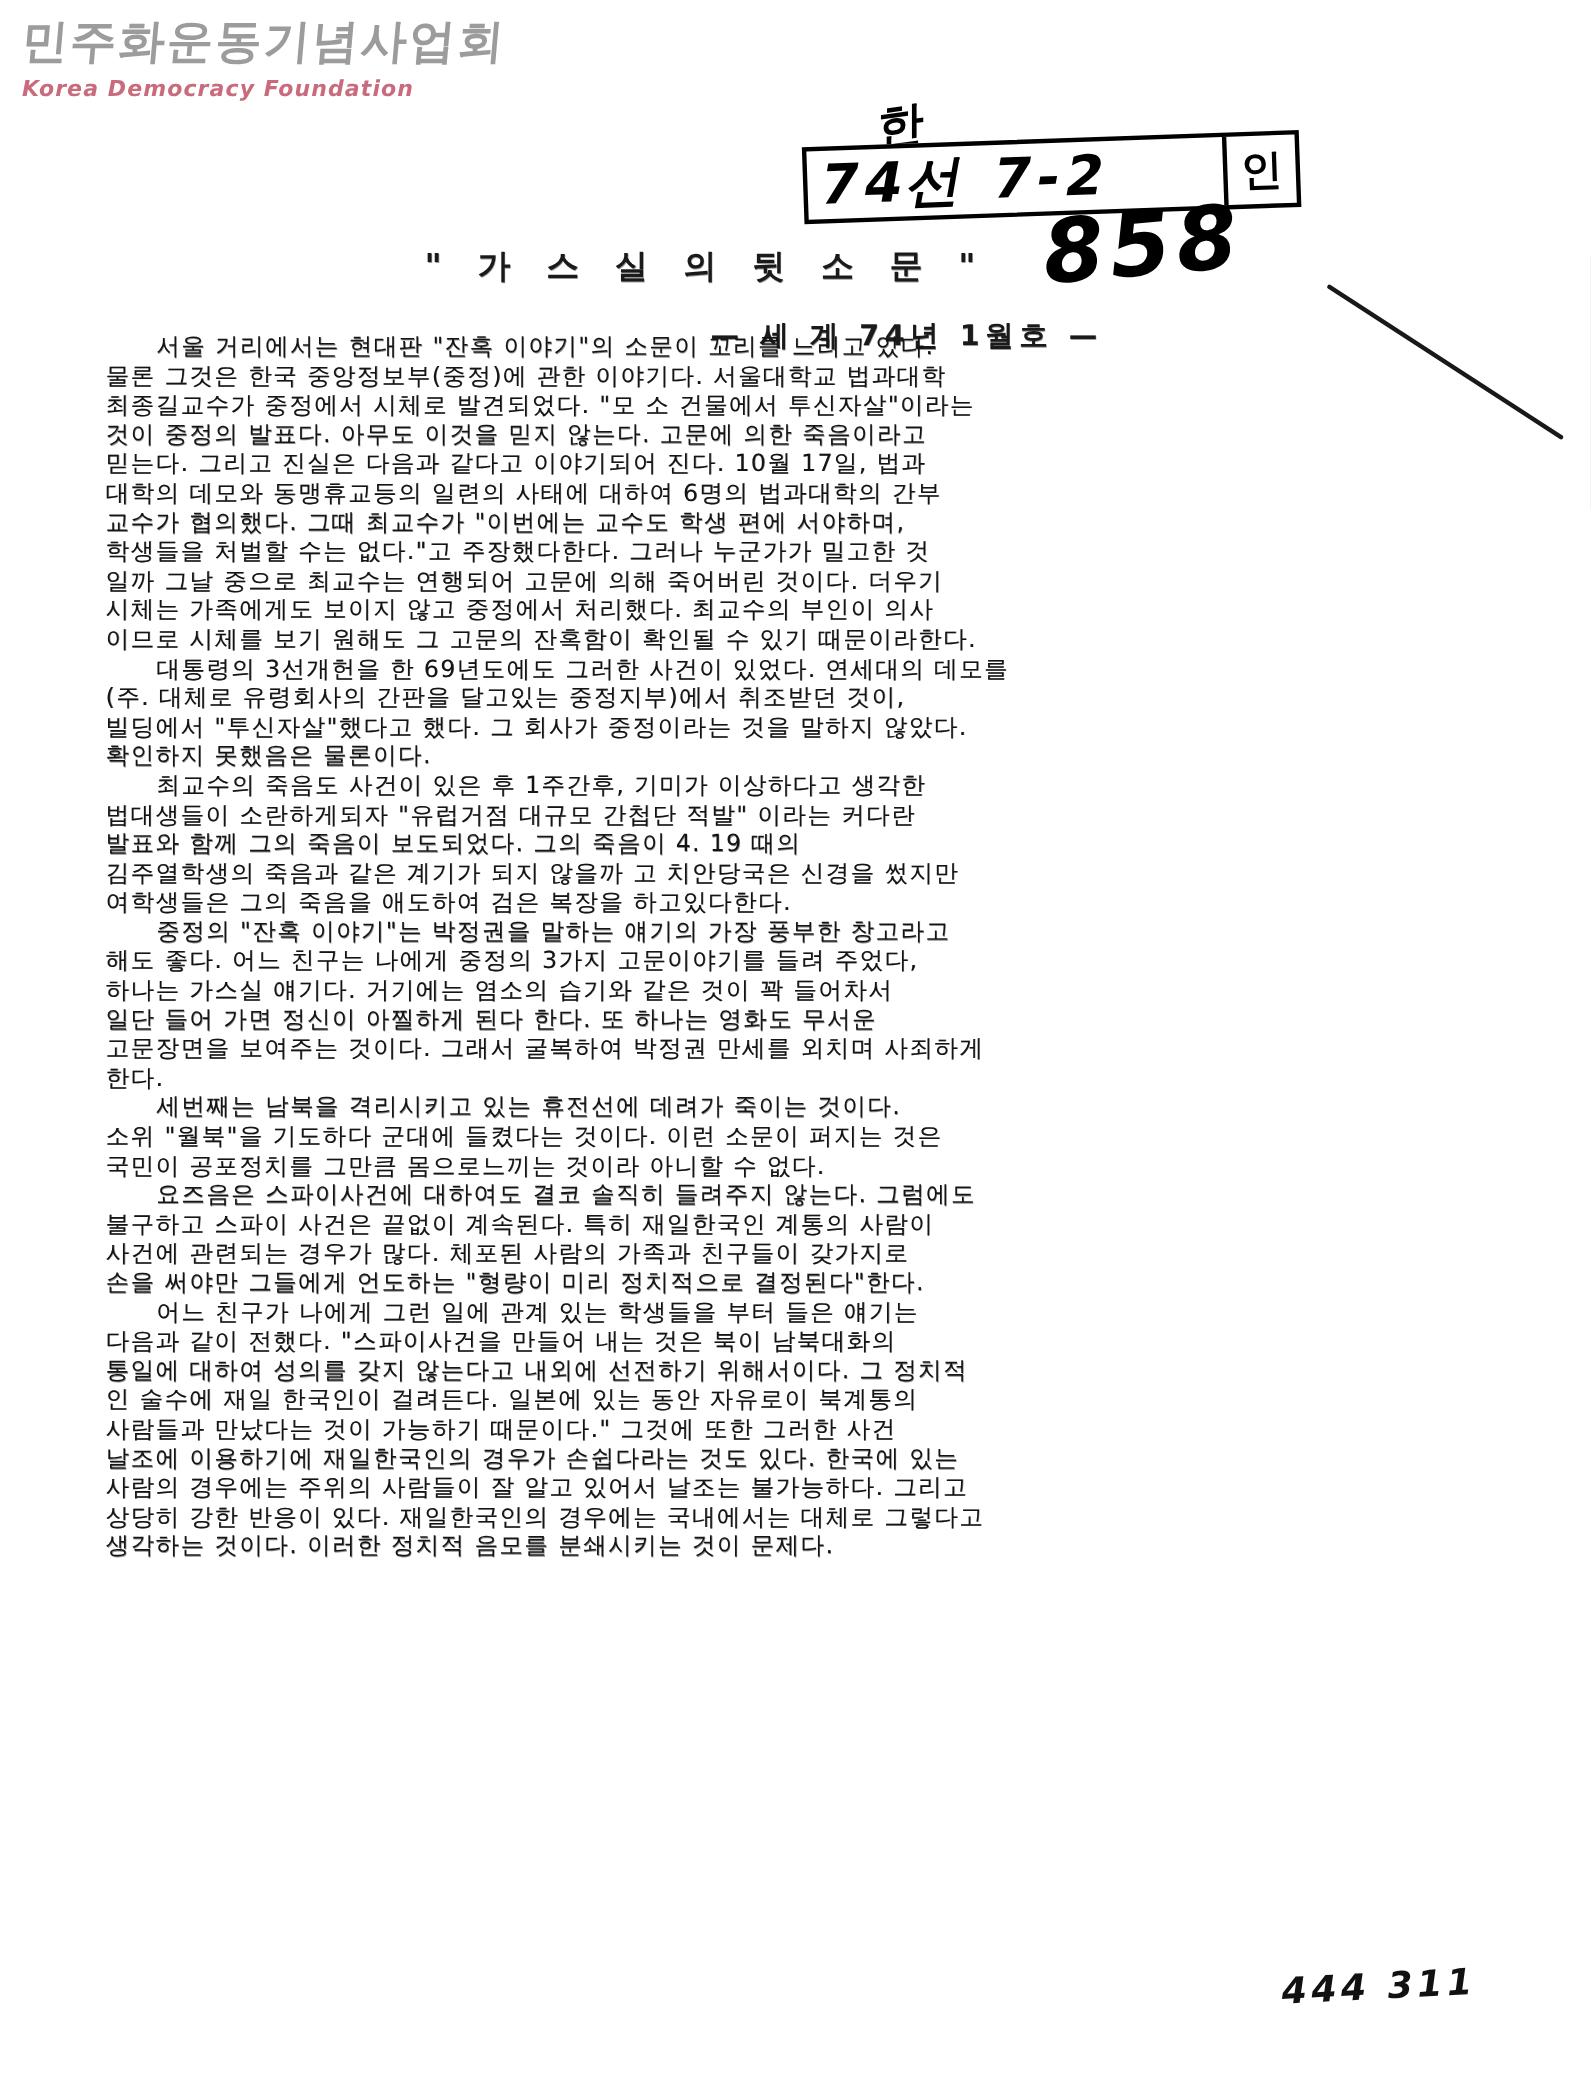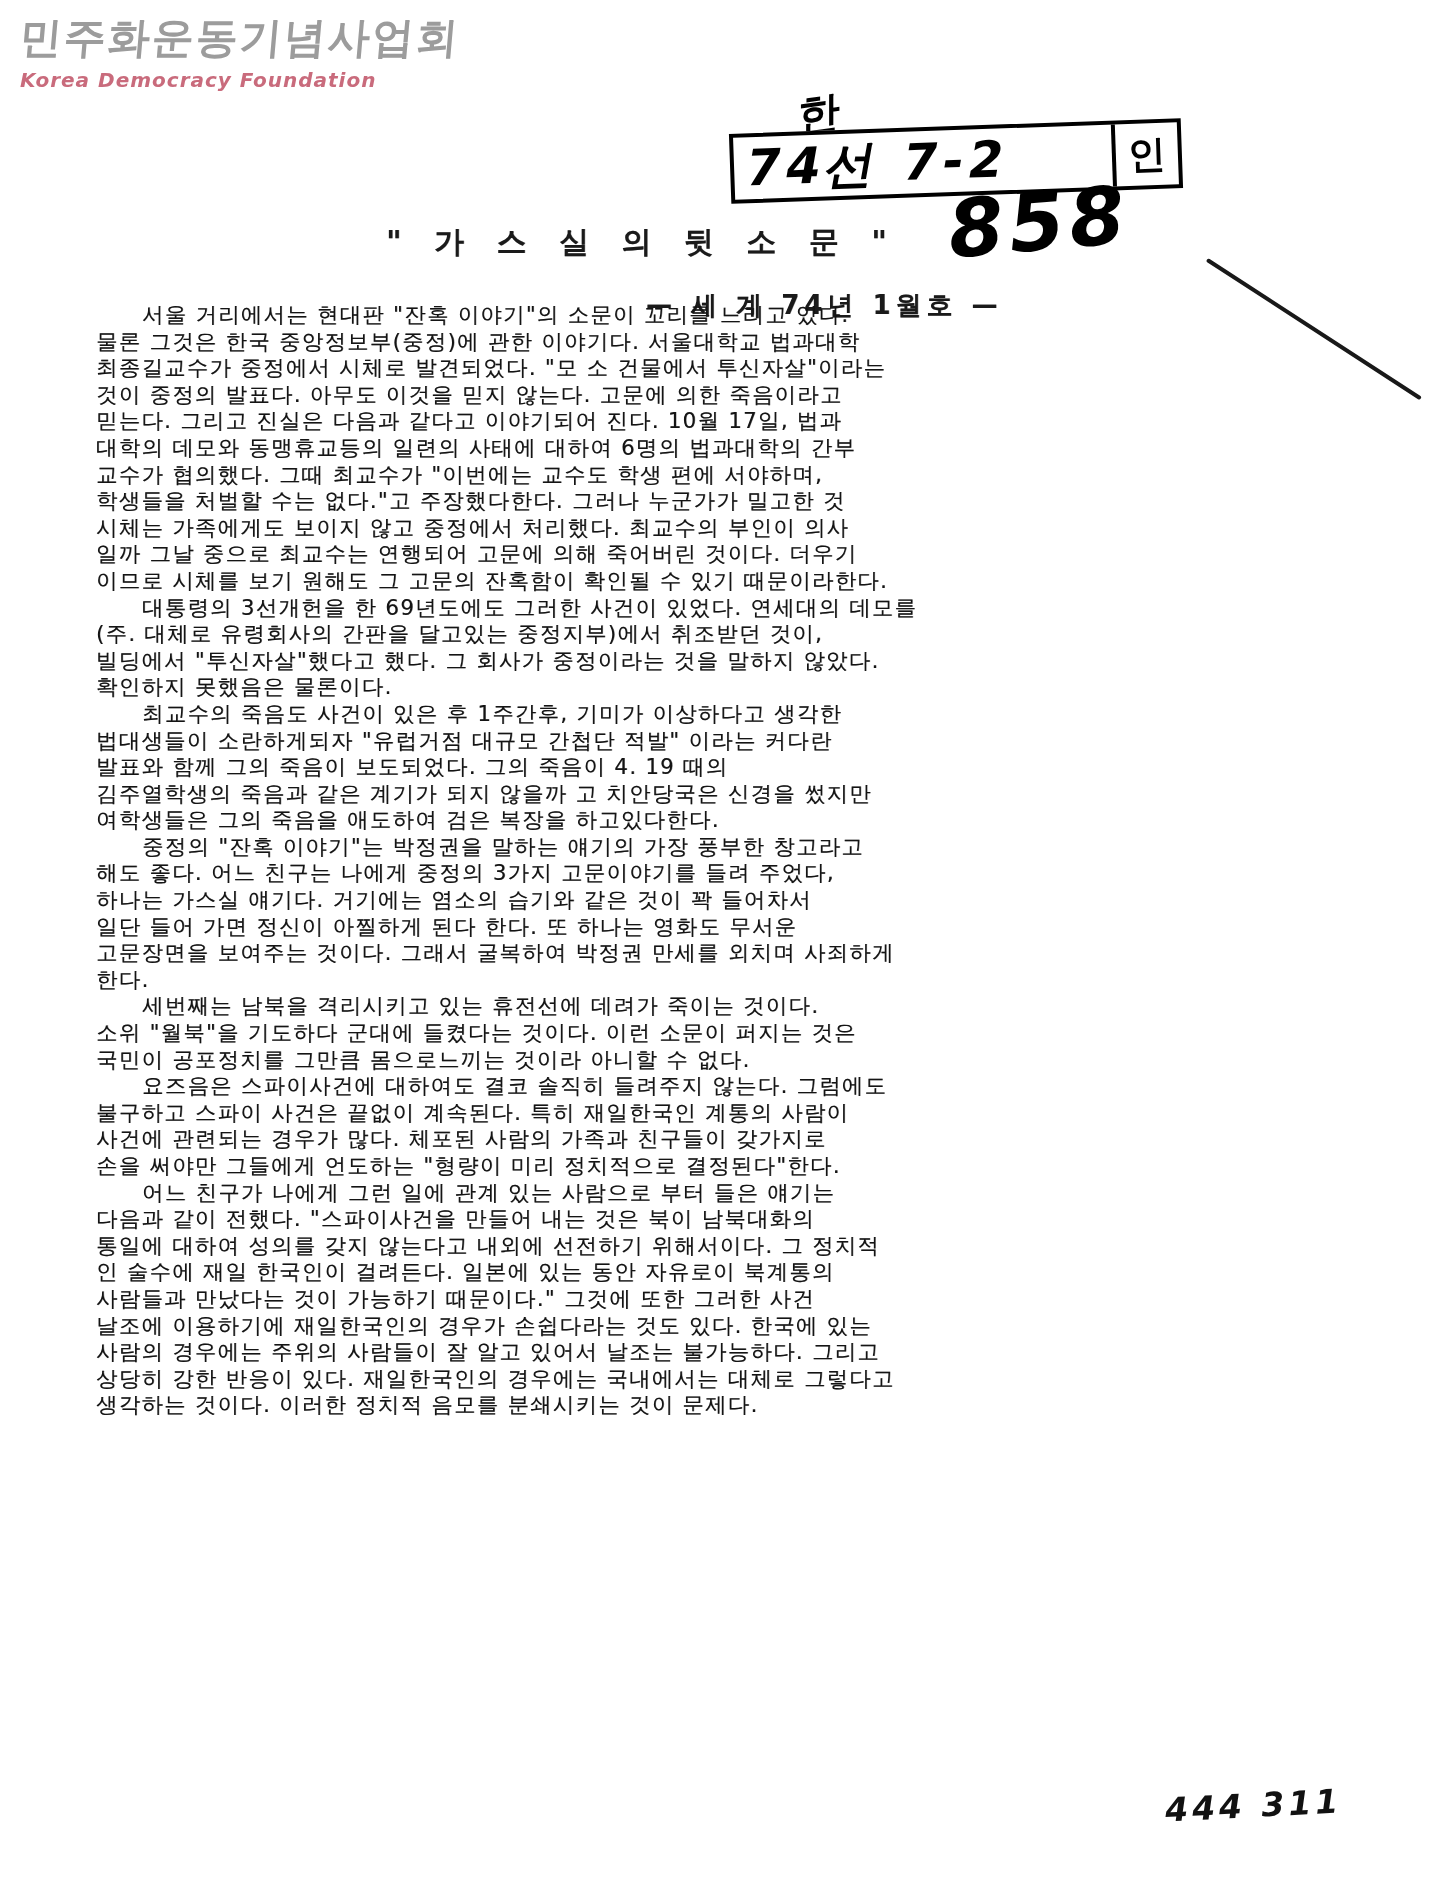--- a/index.html
+++ b/index.html
@@ -91,22 +91,22 @@
 
   <main class="docbody">
       <div class="bodyline indent">서울 거리에서는 현대판 "잔혹 이야기"의 소문이 꼬리를 느리고 있다.</div>
       <div class="bodyline">물론 그것은 한국 중앙정보부(중정)에 관한 이야기다.  서울대학교 법과대학</div>
       <div class="bodyline">최종길교수가 중정에서 시체로 발견되었다.  "모 소 건물에서 투신자살"이라는</div>
       <div class="bodyline">것이 중정의 발표다.  아무도 이것을 믿지 않는다.  고문에 의한 죽음이라고</div>
       <div class="bodyline">믿는다.  그리고 진실은 다음과 같다고 이야기되어 진다.  10월 17일, 법과</div>
       <div class="bodyline">대학의 데모와 동맹휴교등의 일련의 사태에 대하여 6명의 법과대학의 간부</div>
       <div class="bodyline">교수가 협의했다.  그때 최교수가 "이번에는 교수도 학생 편에 서야하며,</div>
       <div class="bodyline">학생들을 처벌할 수는 없다."고 주장했다한다.  그러나 누군가가 밀고한 것</div>
+      <div class="bodyline">일까 그날 중으로 최교수는 연행되어 고문에 의해 죽어버린 것이다.  더우기</div>
       <div class="bodyline">시체는 가족에게도 보이지 않고 중정에서 처리했다.  최교수의 부인이 의사</div>
-      <div class="bodyline">일까 그날 중으로 최교수는 연행되어 고문에 의해 죽어버린 것이다.  더우기</div>
       <div class="bodyline">이므로 시체를 보기 원해도 그 고문의 잔혹함이 확인될 수 있기 때문이라한다.</div>
       <div class="bodyline indent">대통령의 3선개헌을 한 69년도에도 그러한 사건이 있었다.  연세대의 데모를</div>
       <div class="bodyline">(주.  대체로 유령회사의 간판을 달고있는 중정지부)에서 취조받던 것이,</div>
       <div class="bodyline">빌딩에서 "투신자살"했다고 했다.  그 회사가 중정이라는 것을 말하지 않았다.</div>
       <div class="bodyline">확인하지 못했음은 물론이다.</div>
       <div class="bodyline indent">최교수의 죽음도 사건이 있은 후 1주간후, 기미가 이상하다고 생각한</div>
       <div class="bodyline">법대생들이 소란하게되자 "유럽거점 대규모 간첩단 적발" 이라는 커다란</div>
       <div class="bodyline">발표와 함께 그의 죽음이 보도되었다.  그의 죽음이 4. 19 때의</div>
       <div class="bodyline">김주열학생의 죽음과 같은 계기가 되지 않을까 고 치안당국은 신경을 썼지만</div>
       <div class="bodyline">여학생들은 그의 죽음을 애도하여 검은 복장을 하고있다한다.</div>
@@ -116,21 +116,21 @@
       <div class="bodyline">일단 들어 가면 정신이 아찔하게 된다 한다.  또 하나는 영화도 무서운</div>
       <div class="bodyline">고문장면을 보여주는 것이다.  그래서 굴복하여 박정권 만세를 외치며 사죄하게</div>
       <div class="bodyline">한다.</div>
       <div class="bodyline indent">세번째는 남북을 격리시키고 있는 휴전선에 데려가 죽이는 것이다.</div>
       <div class="bodyline">소위 "월북"을 기도하다 군대에 들켰다는 것이다.  이런 소문이 퍼지는 것은</div>
       <div class="bodyline">국민이 공포정치를 그만큼 몸으로느끼는 것이라 아니할 수 없다.</div>
       <div class="bodyline indent">요즈음은 스파이사건에 대하여도 결코 솔직히 들려주지 않는다.  그럼에도</div>
       <div class="bodyline">불구하고 스파이 사건은 끝없이 계속된다.  특히 재일한국인 계통의 사람이</div>
       <div class="bodyline">사건에 관련되는 경우가 많다.  체포된 사람의 가족과 친구들이 갖가지로</div>
       <div class="bodyline">손을 써야만 그들에게 언도하는 "형량이 미리 정치적으로 결정된다"한다.</div>
-      <div class="bodyline indent">어느 친구가 나에게 그런 일에 관계 있는 사람으로 부터 들은 얘기는</div>
+      <div class="bodyline indent">어느 친구가 나에게 그런 일에 관계 있는 학생들을 부터 들은 얘기는</div>
       <div class="bodyline">다음과 같이 전했다.  "스파이사건을 만들어 내는 것은 북이 남북대화의</div>
       <div class="bodyline">통일에 대하여 성의를 갖지 않는다고 내외에 선전하기 위해서이다.  그 정치적</div>
       <div class="bodyline">인 술수에 재일 한국인이 걸려든다.  일본에 있는 동안 자유로이 북계통의</div>
       <div class="bodyline">사람들과 만났다는 것이 가능하기 때문이다."  그것에 또한 그러한 사건</div>
       <div class="bodyline">날조에 이용하기에 재일한국인의 경우가 손쉽다라는 것도 있다.  한국에 있는</div>
       <div class="bodyline">사람의 경우에는 주위의 사람들이 잘 알고 있어서 날조는 불가능하다.  그리고</div>
       <div class="bodyline">상당히 강한 반응이 있다.  재일한국인의 경우에는 국내에서는 대체로 그렇다고</div>
       <div class="bodyline">생각하는 것이다.  이러한 정치적 음모를 분쇄시키는 것이 문제다.</div>
     </main>
 

